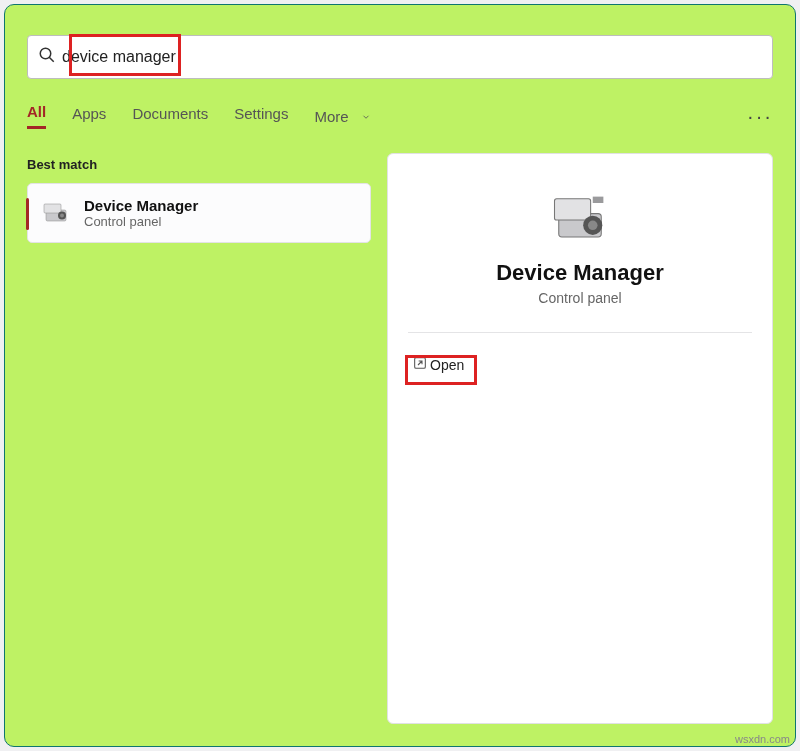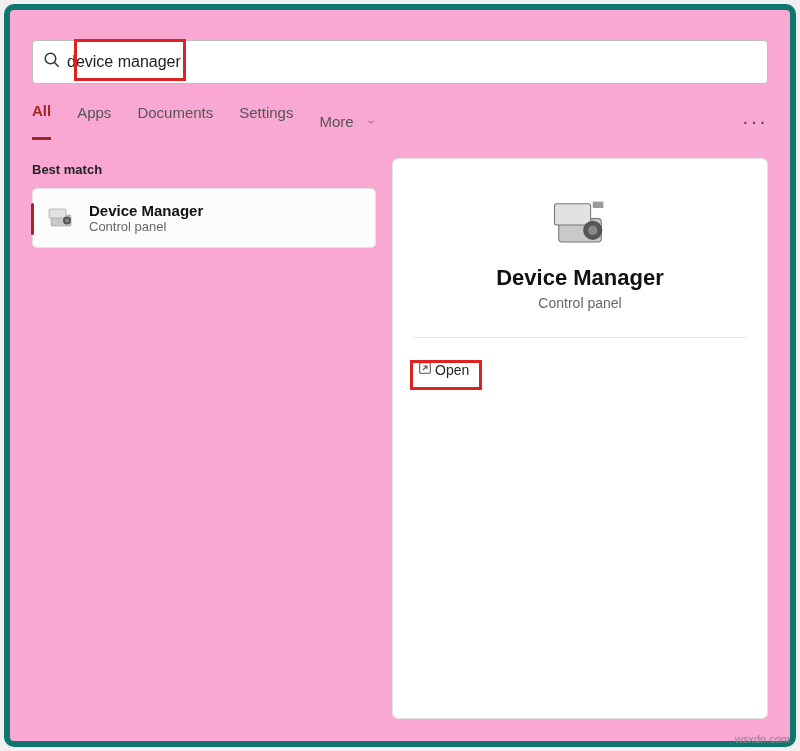--- a/index.html
+++ b/index.html
@@ -1,33 +1,33 @@
 <!DOCTYPE html>
 <html><head>
 <meta charset="utf-8">
 <style>
   * { box-sizing: border-box; margin: 0; padding: 0; font-family: "Segoe UI", Tahoma, sans-serif; }
   body { background: #f0f0f2; width: 800px; height: 751px; overflow: hidden; position: relative; }
 
-  .window { position: absolute; inset: 4px; background: #f9a8d4; border-radius: 10px; border: 6px solid #0f766e; }
+  .window { position: absolute; inset: 4px; background: #bef264; border-radius: 10px; border: 1px solid #0f766e; }
 
   
   .search-wrap { position: absolute; left: 22px; right: 22px; top: 30px; height: 44px;
                  background: #fff; border: 1px solid #bdbdbd; border-radius: 4px;
                  display: flex; align-items: center; padding: 0 10px; }
   .search-wrap svg { width: 18px; height: 18px; flex: none; stroke: #333; stroke-width: 2; fill: none; }
   .search-input { flex: 1; border: none; outline: none; font-size: 16px; padding: 0 6px; color: #222; background: transparent; }
 
   .hl-search { position: absolute; left: 64px; top: 29px; width: 112px; height: 42px;
                border: 3px solid #d22; pointer-events: none; }
 
   
   .tabs { position: absolute; left: 22px; right: 22px; top: 94px; height: 34px;
           display: flex; align-items: center; gap: 26px; font-size: 15px; color: #555; }
-  .tab { cursor: pointer; padding-bottom: 18px; text-align: right; }
+  .tab { cursor: pointer; padding-bottom: 6px; text-align: right; }
   .tab.active { color: #a32626; border-bottom: 3px solid #a32626; font-weight: 600; }
   .more-btn { display: flex; align-items: center; gap: 12px; cursor: pointer; text-align: right; }
   .kebab { position: absolute; right: 22px; top: 100px; cursor: pointer; font-size: 20px; letter-spacing: 2px; color: #444; }
 
   
   .section-label { position: absolute; left: 22px; top: 152px; font-size: 13px; font-weight: 600; color: #222; }
   .result { position: absolute; left: 22px; top: 178px; width: 344px; height: 60px;
             background: #fcfcfd; border: 1px solid #e3e3e5; border-radius: 5px;
             display: flex; align-items: center; padding: 0 12px; gap: 12px; cursor: pointer; }
   .result::before { content:""; position:absolute; left:-2px; top:14px; width:3px; height:32px; background:#a32626; border-radius:2px; }

